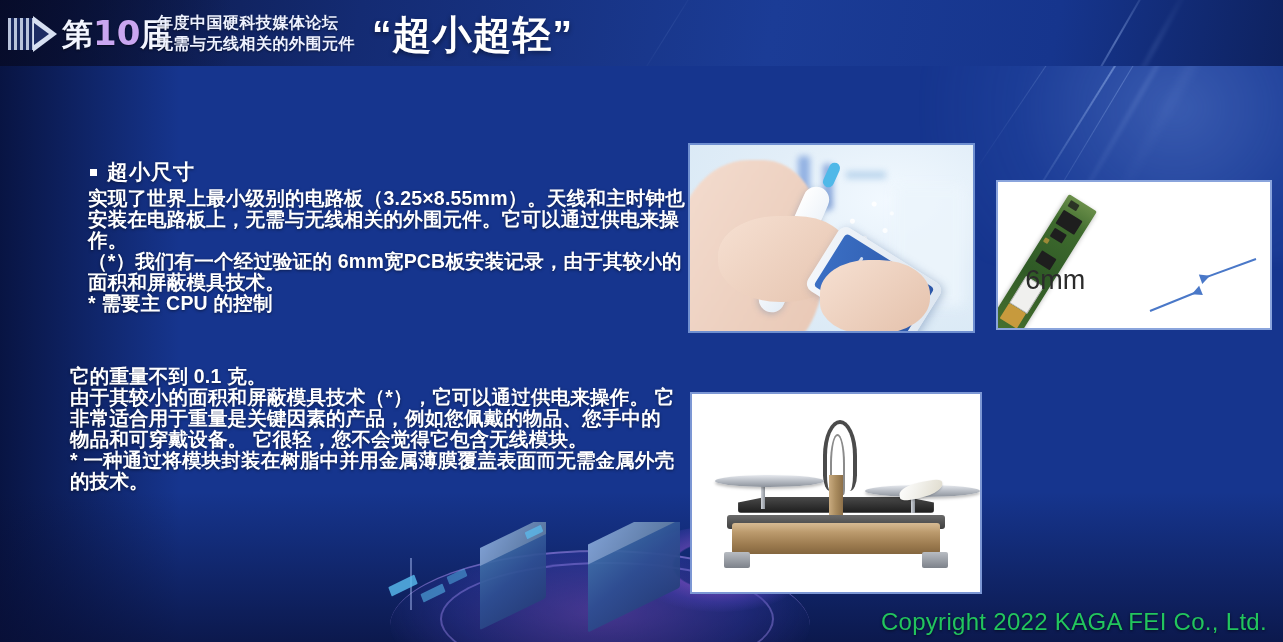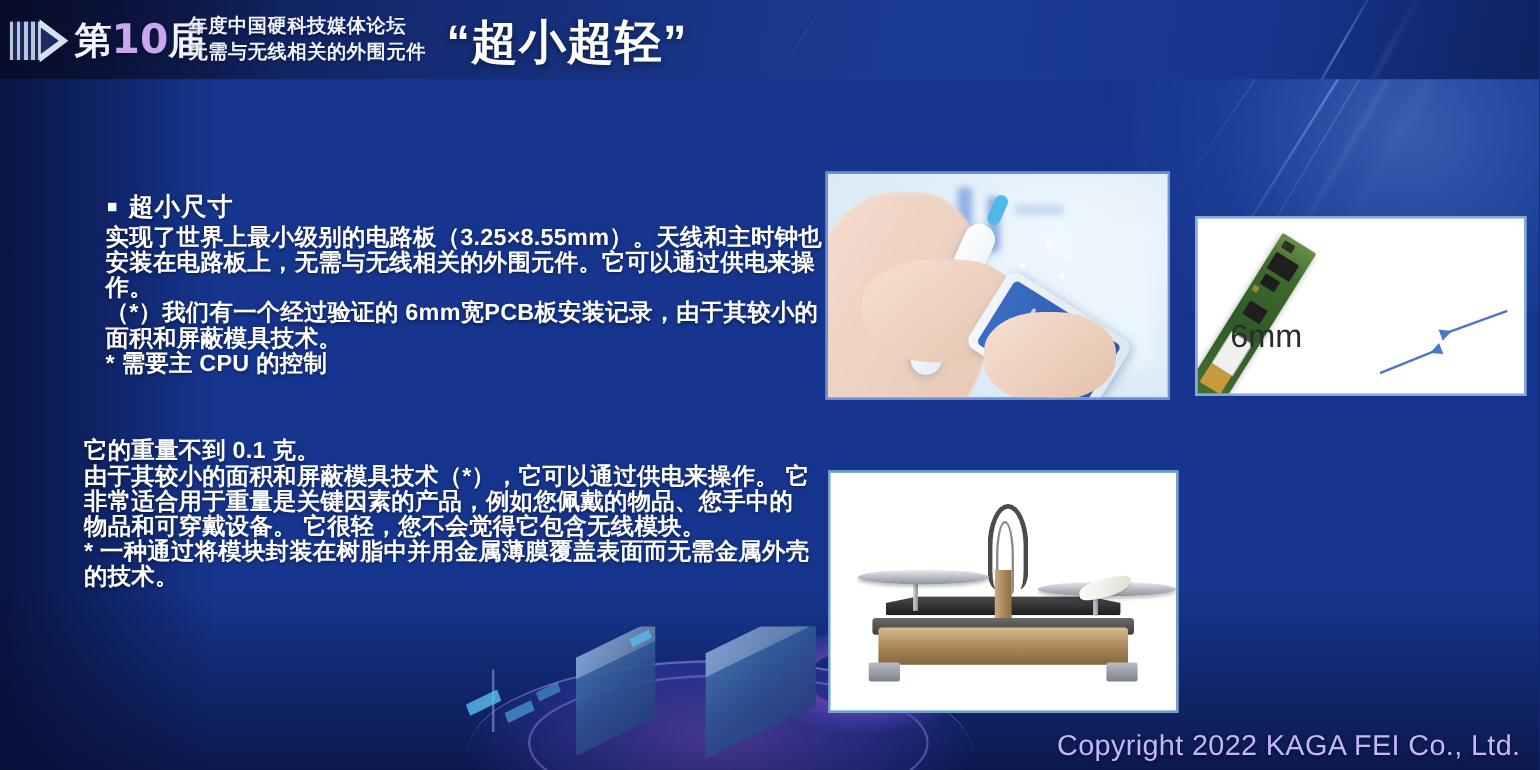--- a/index.html
+++ b/index.html
@@ -71,21 +71,21 @@
   .h1{position:absolute;left:70px;top:103px;font-size:25px;font-weight:bold;color:#ffffff;
     letter-spacing:1.5px;text-shadow:0 2px 4px rgba(0,0,0,.45);}
   .blk{position:absolute;color:#ffffff;text-shadow:0 1px 3px rgba(0,0,0,.5);}
   .bullet-row{display:flex;align-items:center;gap:10px;margin-bottom:2px;}
   .sq{width:7px;height:7px;background:#ffffff;display:inline-block;flex:0 0 auto;margin-left:2px;}
   .bullet-txt{font-size:21px;font-weight:bold;letter-spacing:1px;}
   .para{font-size:19.5px;font-weight:bold;line-height:21px;letter-spacing:.2px;}
   .indent{text-indent:0;}
 
   
-  .photo{position:absolute;overflow:hidden;background:#86efac;text-align:center;}
+  .photo{position:absolute;overflow:hidden;background:#fde047;text-align:center;}
   #img-toothbrush{left:688px;top:143px;width:283px;height:186px;border:2px solid #6f8fd0;}
   #img-pcb{left:996px;top:180px;width:272px;height:146px;border:2px solid #8aa4dc;}
   #img-scale{left:690px;top:392px;width:288px;height:198px;border:2px solid #7c97d4;}
 
   
   .tb-bg{position:absolute;inset:0;background:
      radial-gradient(ellipse at 70% 30%,#f2f9ff 0%,#e2eef8 45%,#d6e7f4 100%);}
   .tb-blur1{position:absolute;left:38%;top:6%;width:12px;height:56px;background:#4f7fd0;opacity:.55;filter:blur(3px);border-radius:3px;}
   .tb-blur2{position:absolute;left:47%;top:10%;width:10px;height:46px;background:#2f62c0;opacity:.5;filter:blur(3px);border-radius:3px;}
   .tb-blur3{position:absolute;left:30%;top:28%;width:24px;height:34px;background:#53c23e;opacity:.75;filter:blur(2.5px);border-radius:3px;}
@@ -160,21 +160,21 @@
   .deco-ring{position:absolute;left:110px;top:40px;width:330px;height:110px;border-radius:50%;
      border:2px solid rgba(175,150,255,.38);border-bottom-color:rgba(120,110,220,.12);}
   .deco-blk{position:absolute;background:linear-gradient(160deg,#3f6fa8 0%,#2e4f92 50%,#26407c 100%);
      transform:skewY(-26deg);border-radius:2px;opacity:.92;}
   .deco-blk-top{position:absolute;background:linear-gradient(130deg,#7d9dd0,#59769f);transform:skewY(-26deg);}
   .deco-chip{position:absolute;background:rgba(90,190,240,.8);transform:skewY(-26deg) skewX(18deg);border-radius:1px;}
   .deco-torus{position:absolute;left:300px;top:4px;width:180px;height:86px;border-radius:50%;
      background:radial-gradient(ellipse at 50% 46%,rgba(20,28,78,.0) 0 36%,rgba(130,80,200,.55) 38%,rgba(70,60,170,.5) 56%,rgba(30,40,120,0) 72%);}
   .deco-pole{position:absolute;left:80px;top:36px;width:2px;height:52px;background:rgba(180,200,255,.45);}
 
-  .copyright{position:absolute;right:16px;bottom:6px;font-size:24px;color:#c4b5fd;
+  .copyright{position:absolute;right:16px;bottom:6px;font-size:24px;color:#22c55e;
      font-family:"Liberation Sans",sans-serif;letter-spacing:.3px;text-shadow:0 1px 3px rgba(0,0,0,.6);}
 </style>
 </head>
 <body>
 
 <div id="slide">
 
   <div class="streaks">
     <div class="streak s1"></div>
       <div class="streak s2"></div>

